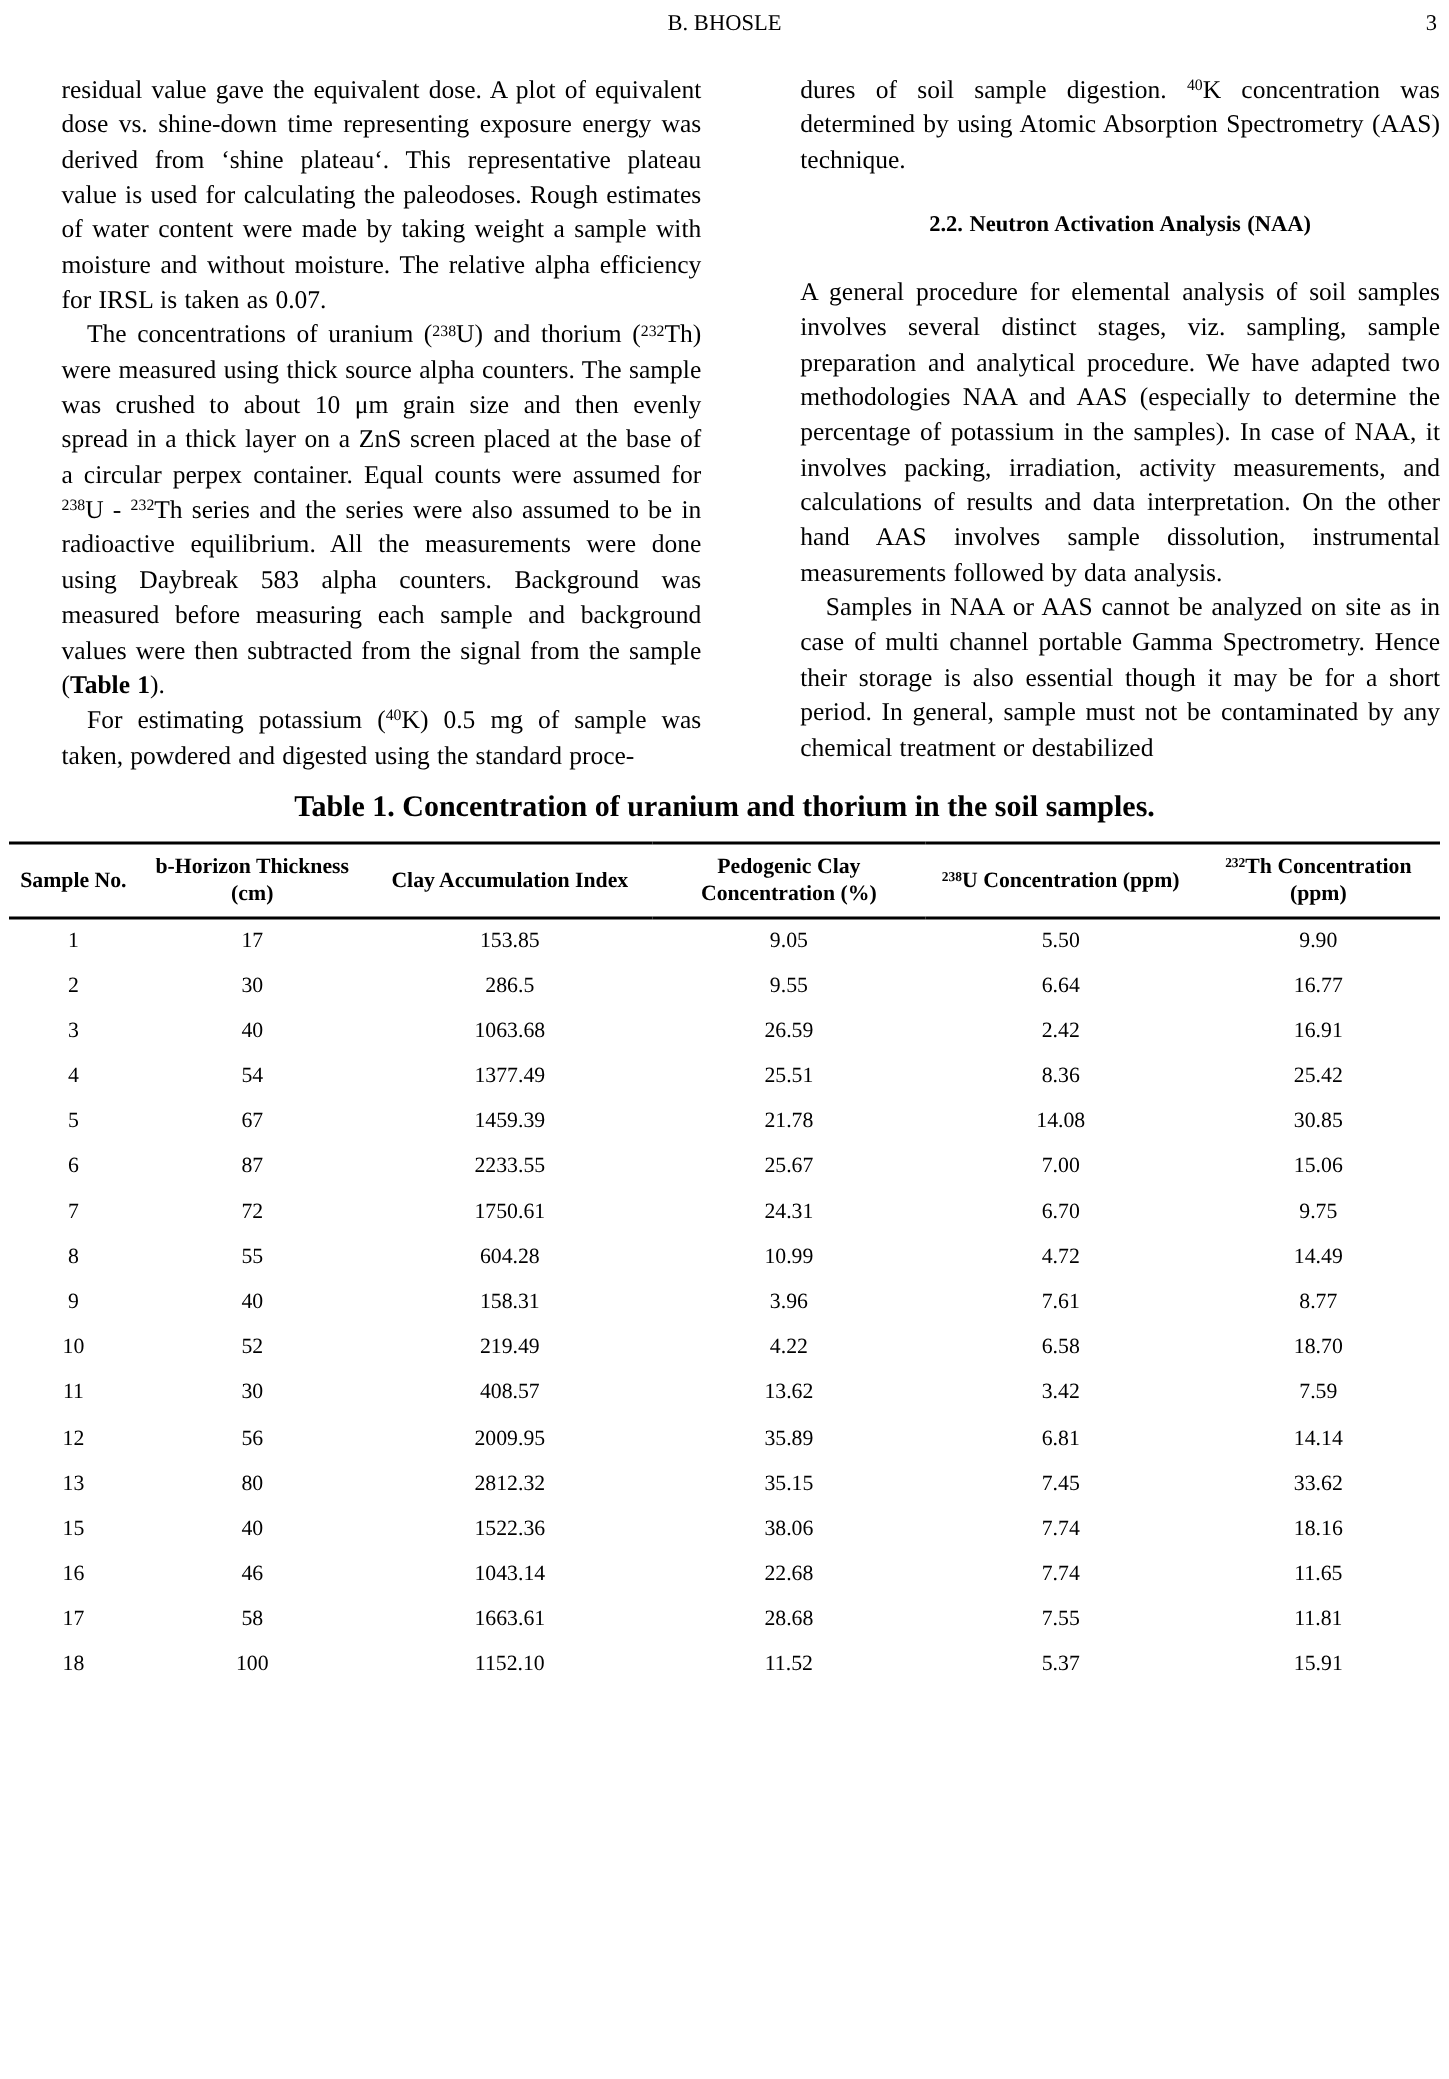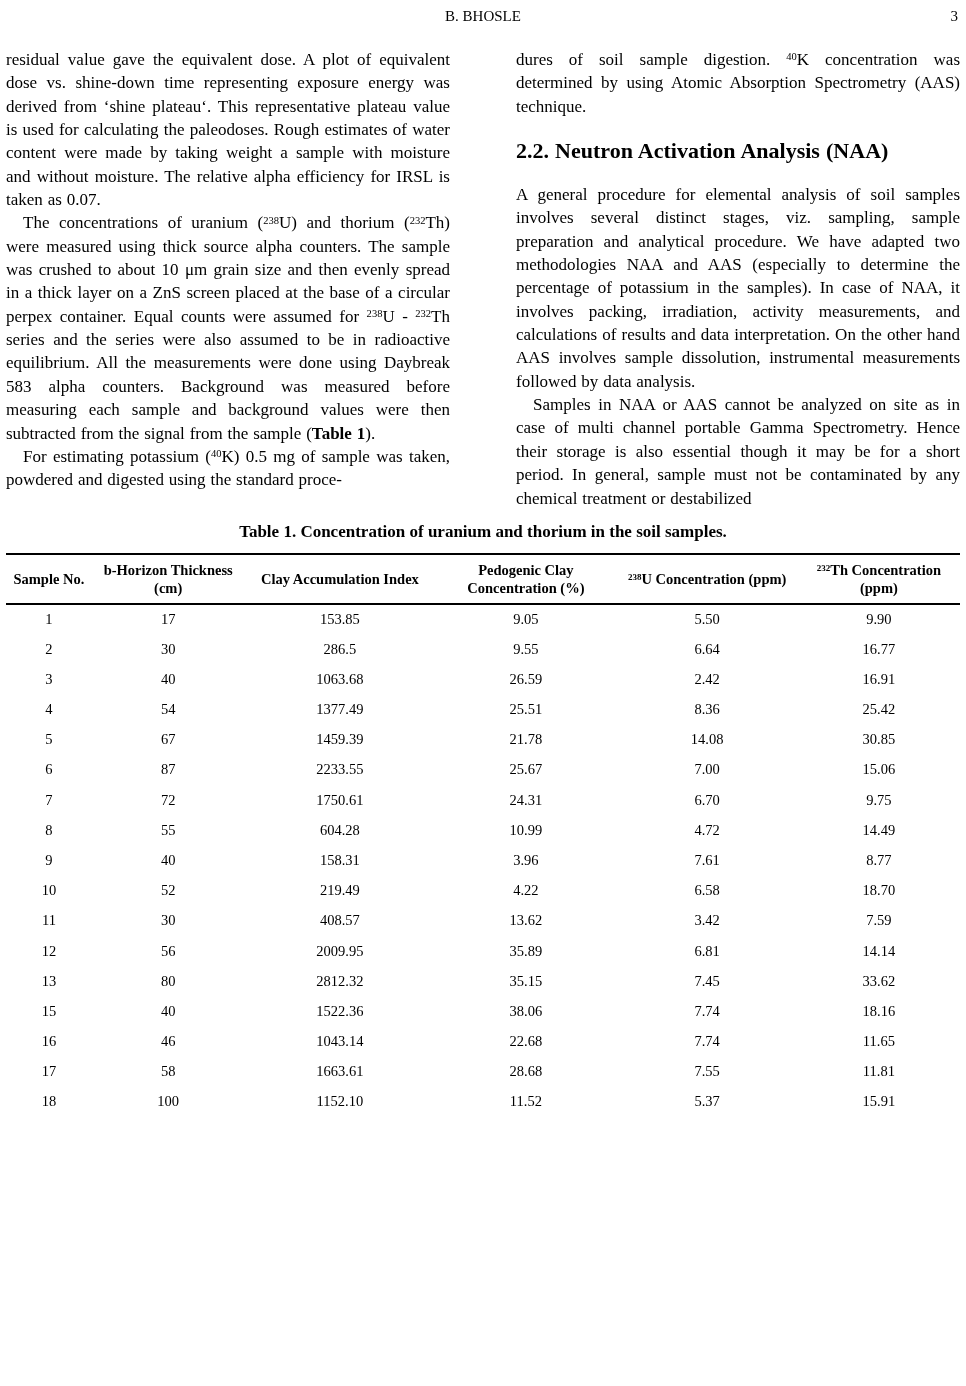--- a/index.html
+++ b/index.html
@@ -33,44 +33,45 @@
   }
   
   .columns {
     display: flex;
     gap: 66px;
     margin-top: 22px;
     text-align: justify;
     font-size: 17px;
     line-height: 23.35px;
     word-spacing: 0.6px;
+    margin-left: 35px;
   }
   .col { flex: 1 1 0; min-width: 0; }
   .col p { margin: 0; }
   .col p.indent { text-indent: 17px; }
   .seg-sup {
     font-size: 0.62em;
     position: relative;
     top: -0.45em;
     line-height: 0;
   }
   .seg-bold { font-weight: bold; }
   .section-heading {
-    font-size: 22px;
+    font-size: 15px;
     font-weight: bold;
     margin: 21px 0 21px 0;
-    text-align: left;
+    text-align: center;
     line-height: 23px;
   }
   
   .table-title {
     margin-top: 12px;
     text-align: center;
     font-weight: bold;
-    font-size: 17px;
+    font-size: 20px;
   }
   table.data-table {
     width: 100%;
     border-collapse: collapse;
     margin-top: 11px;
     table-layout: fixed;
   }
   table.data-table th {
     font-weight: bold;
     font-size: 14.5px;

